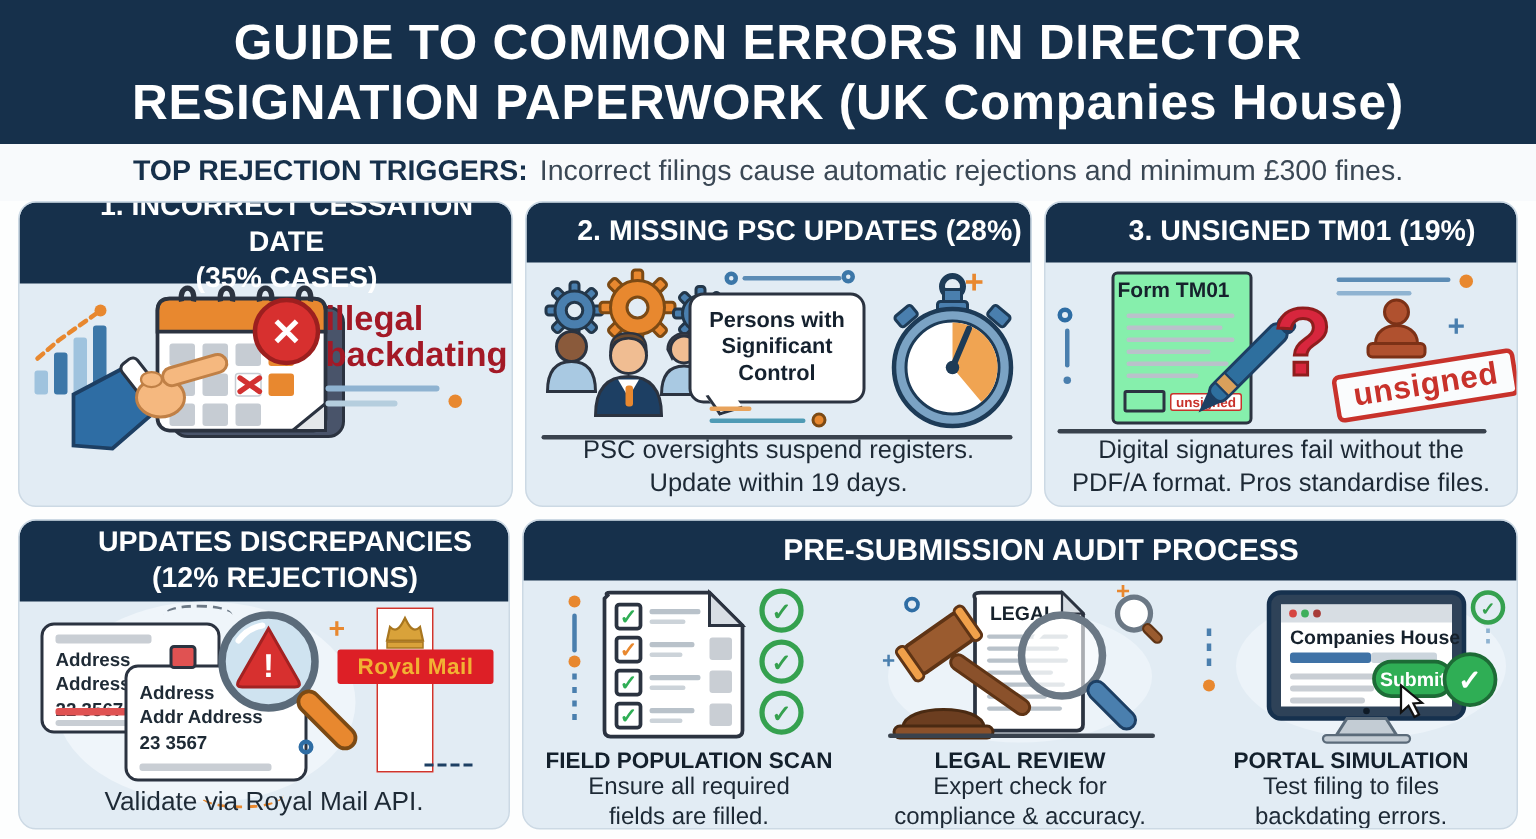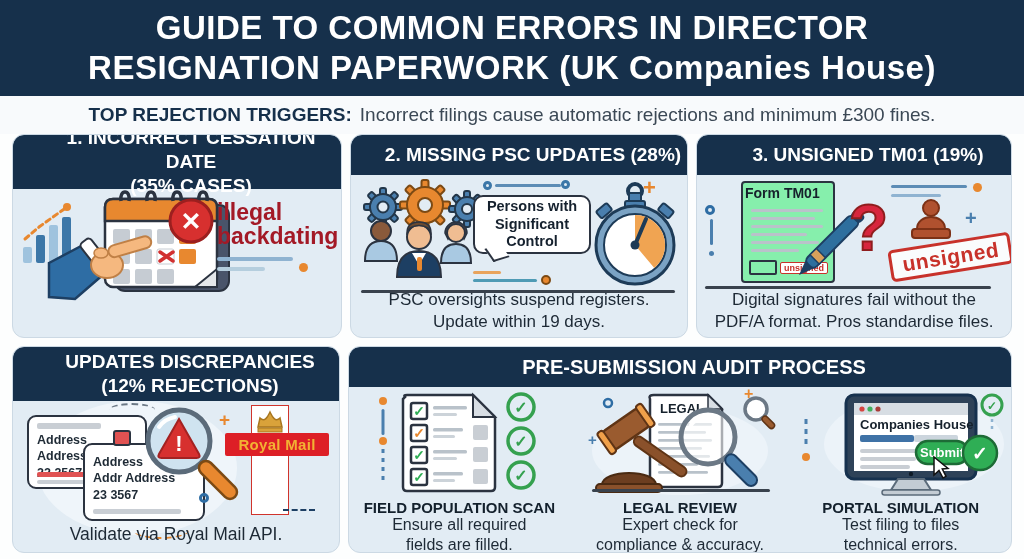--- a/index.html
+++ b/index.html
@@ -210,21 +210,21 @@
           <path d="M40,66 Q40,40 62,40 Q84,40 84,66 Z" fill="#1d3f63" stroke="#2b3340" stroke-width="2"></path>
           <path d="M55,42 L62,54 L69,42 Z" fill="#ffffff"></path>
           <rect x="60" y="46" width="5" height="14" rx="2" fill="#e8882f"></rect>
         </svg>
 
         <div class="dot" style="left:132px;top:6px;width:9px;height:9px;border:3px solid #3c77a8;background:#e2ecf4;"></div>
         <div class="deco-line" style="left:144px;top:9px;width:66px;height:3px;background:#5c8cb5;"></div>
         <div class="dot" style="left:210px;top:5px;width:9px;height:9px;border:3px solid #3c77a8;background:#e2ecf4;"></div>
         <div class="plus" style="left:292px;top:0px;color:#e8882f;font-size:22px;">+</div>
 
-        <div class="bubble" style="left:122px;top:20px;width:118px;height:59px;">
+        <div class="bubble" style="left:108px;top:20px;width:118px;height:74px;">
           <div>Persons with</div>
           <div>Significant</div>
           <div>Control</div>
         </div>
         <div class="deco-line" style="left:122px;top:96px;width:28px;background:#e8a35c;height:3px;"></div>
         <div class="deco-line" style="left:122px;top:104px;width:64px;background:#4f9bb5;height:3px;"></div>
         <div class="dot" style="left:190px;top:100px;width:10px;height:10px;background:#e8882f;border:2px solid #7c4a14;"></div>
 
         <svg class="a" style="left:238px;top:2px;" width="92" height="116">
           <circle cx="46" cy="14" r="7" fill="none" stroke="#1d3b57" stroke-width="4"></circle>
@@ -491,20 +491,20 @@
             <circle cx="117" cy="85" r="2.2" fill="#0e1a26"></circle>
             <path d="M104,90 L130,90 L137,101 L97,101 Z" fill="#c3ccd4" stroke="#5b6b7a" stroke-width="2"></path>
             <rect x="88" y="101" width="58" height="5" rx="2.5" fill="#c3ccd4" stroke="#5b6b7a" stroke-width="1.5"></rect>
             <circle cx="198" cy="16" r="10" fill="none" stroke="#35a14f" stroke-width="3"></circle>
             <text x="198" y="21" text-anchor="middle" font-size="12" font-weight="800" fill="#35a14f">✓</text>
             <line x1="198" y1="30" x2="198" y2="44" stroke="#8fb3d1" stroke-width="2.5" stroke-dasharray="3 4"></line>
           </svg>
           <div class="step-label" style="top:112px;">PORTAL SIMULATION</div>
           <div class="step-cap" style="top:128px;">
             <div>Test filing to files</div>
-            <div>technical errors.</div>
+            <div>backdating errors.</div>
           </div>
         </div>
 
       </div>
     </section>
   </div>
 </div>
 
 </body></html>

